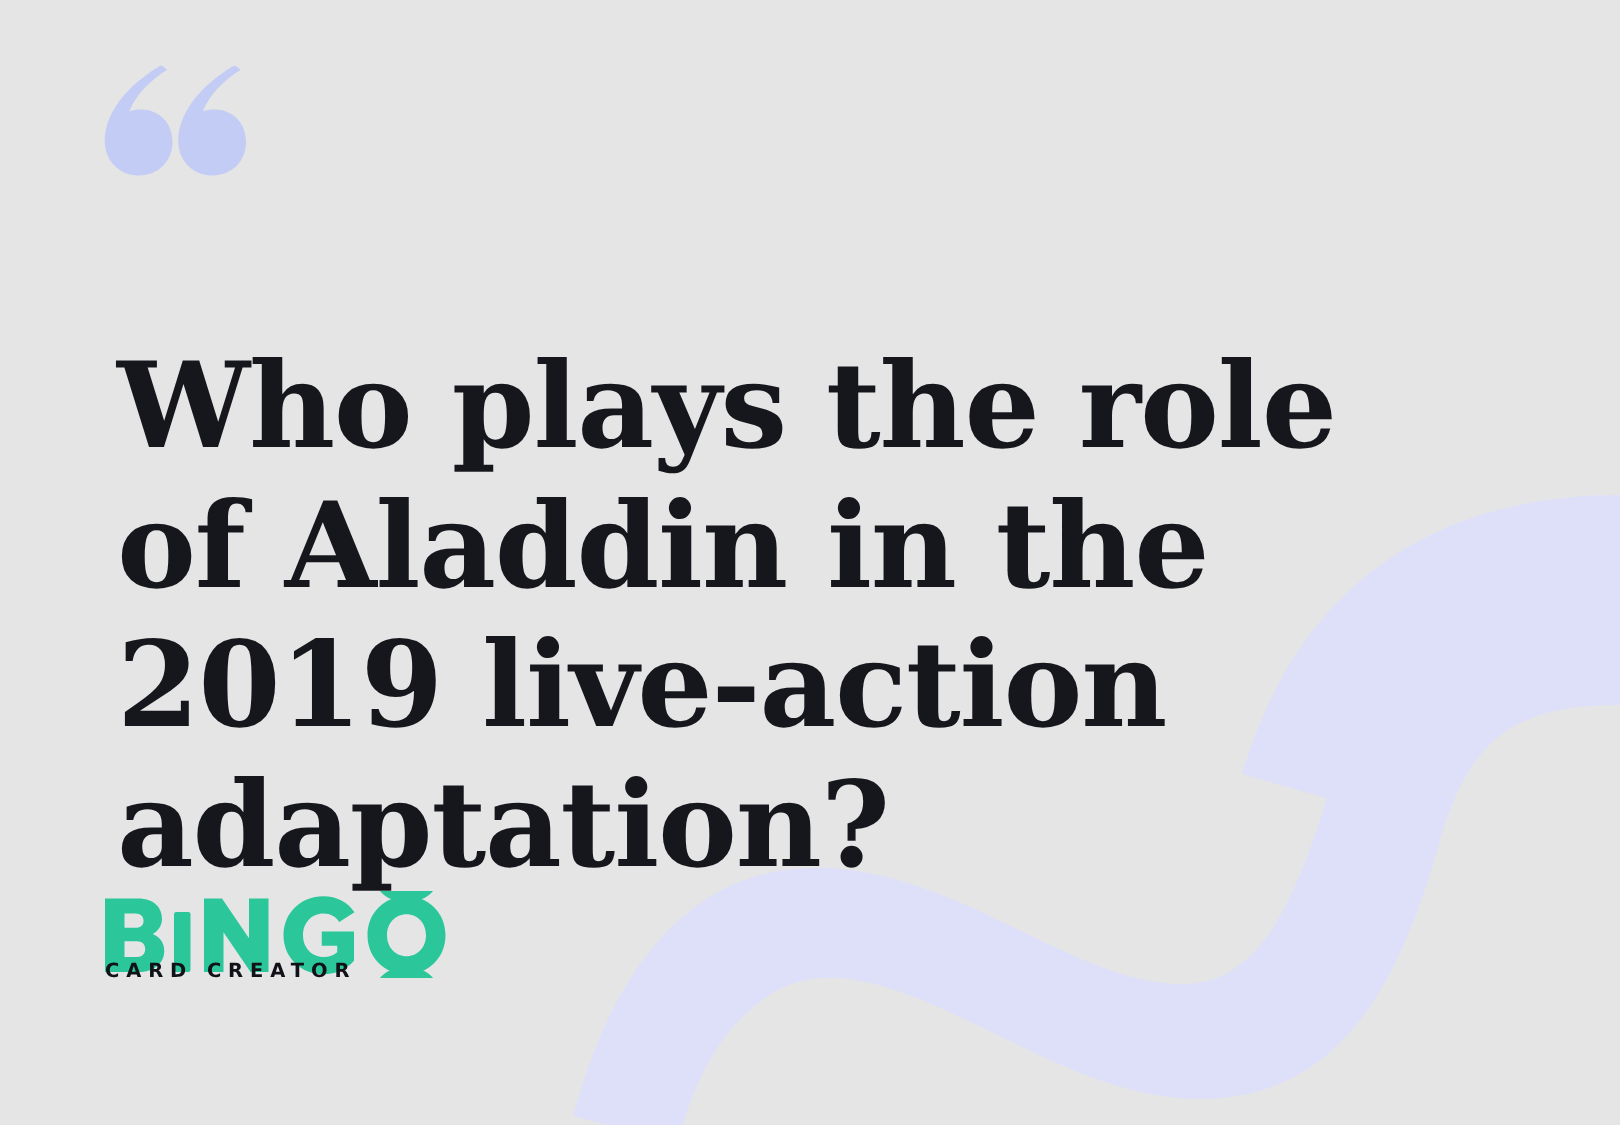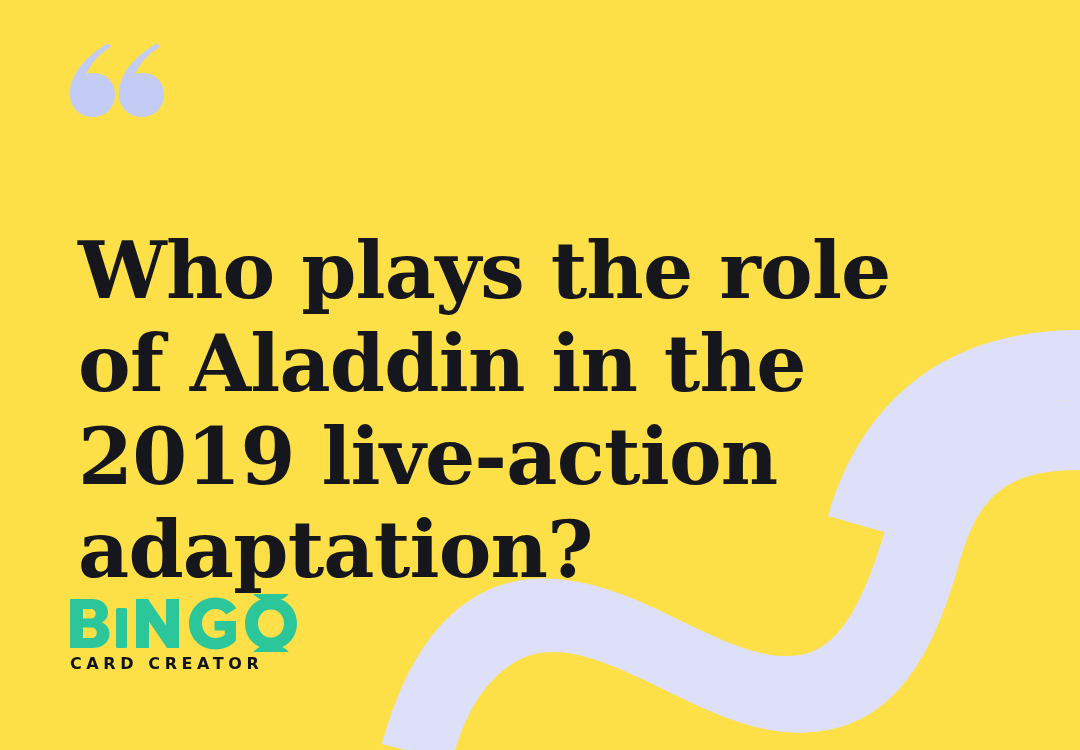--- a/index.html
+++ b/index.html
@@ -11,21 +11,21 @@
     width: 1080px;
     height: 750px;
     overflow: hidden;
     font-family: "Liberation Sans", sans-serif;
   }
 
   #card {
     position: relative;
     width: 1080px;
     height: 750px;
-    background: #fde047;
+    background: #e5e5e5;
     overflow: hidden;
   }
 
   
   #ribbon-layer {
     position: absolute;
     left: 0;
     top: 0;
     width: 1080px;
     height: 750px;
@@ -68,25 +68,25 @@
   #logo-wordmark {
     position: absolute;
     left: 0;
     top: 0;
     width: 230px;
     height: 58px;
   }
   #logo-tagline {
     position: absolute;
     left: 2px;
-    top: 60px;
+    top: 46px;
     margin: 0;
     font-family: "DejaVu Sans", "Liberation Sans", sans-serif;
     font-weight: bold;
-    font-size: 16px;
+    font-size: 13px;
     letter-spacing: 4.6px;
     color: #111118;
     white-space: nowrap;
   }
 </style>
 </head>
 <body>
 
 <div id="card">
 

